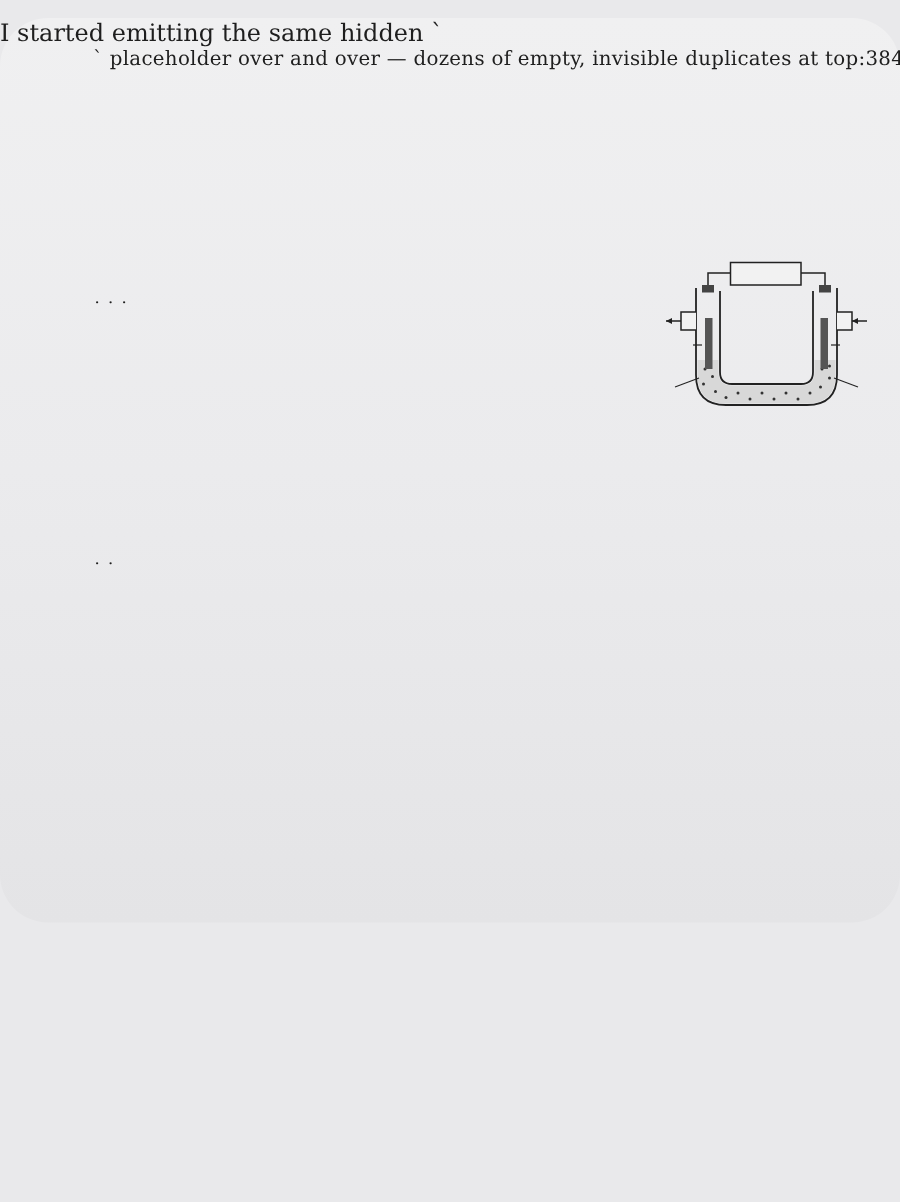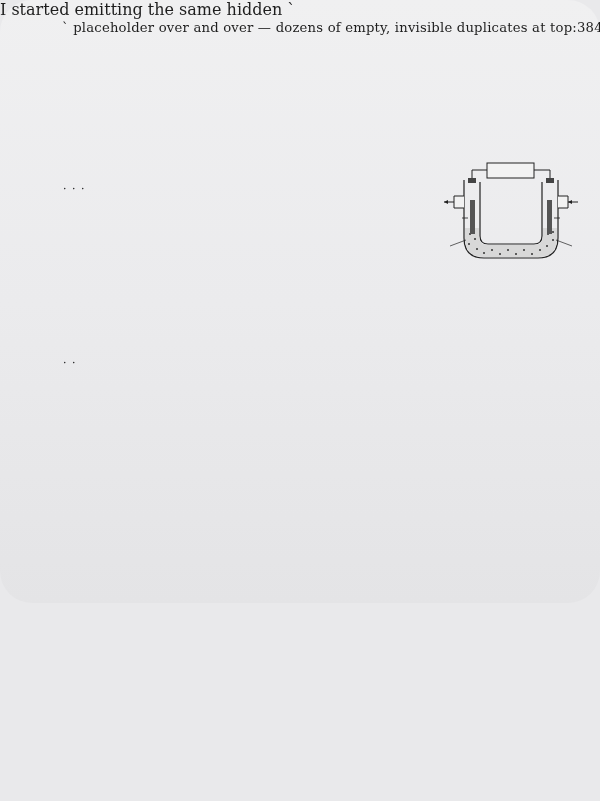--- a/index.html
+++ b/index.html
@@ -3,21 +3,21 @@
 <meta charset="utf-8">
 <style>
   html, body { margin: 0; padding: 0; }
   body {
     width: 600px; height: 801px; overflow: hidden; position: relative;
     background: #e9e9eb;
     font-family: "DejaVu Serif", "Liberation Serif", serif;
     color: #1e1e1e;
   }
   .page {
-    position: absolute; left: 0; top: 0; width: 600px; height: 603px;
+    position: absolute; left: 0; top: 12px; width: 600px; height: 603px;
     background: linear-gradient(180deg, #f0f0f1 0%, #ebebed 50%, #e4e4e6 100%);
     border-radius: 32px;
   }
   .line {
     position: absolute; font-size: 13.2px; line-height: 18px; white-space: nowrap;
     letter-spacing: 0.2px;
   }
   .q { left: 46px; }
   .opt { left: 62px; }
   .cont { left: 62px; }

